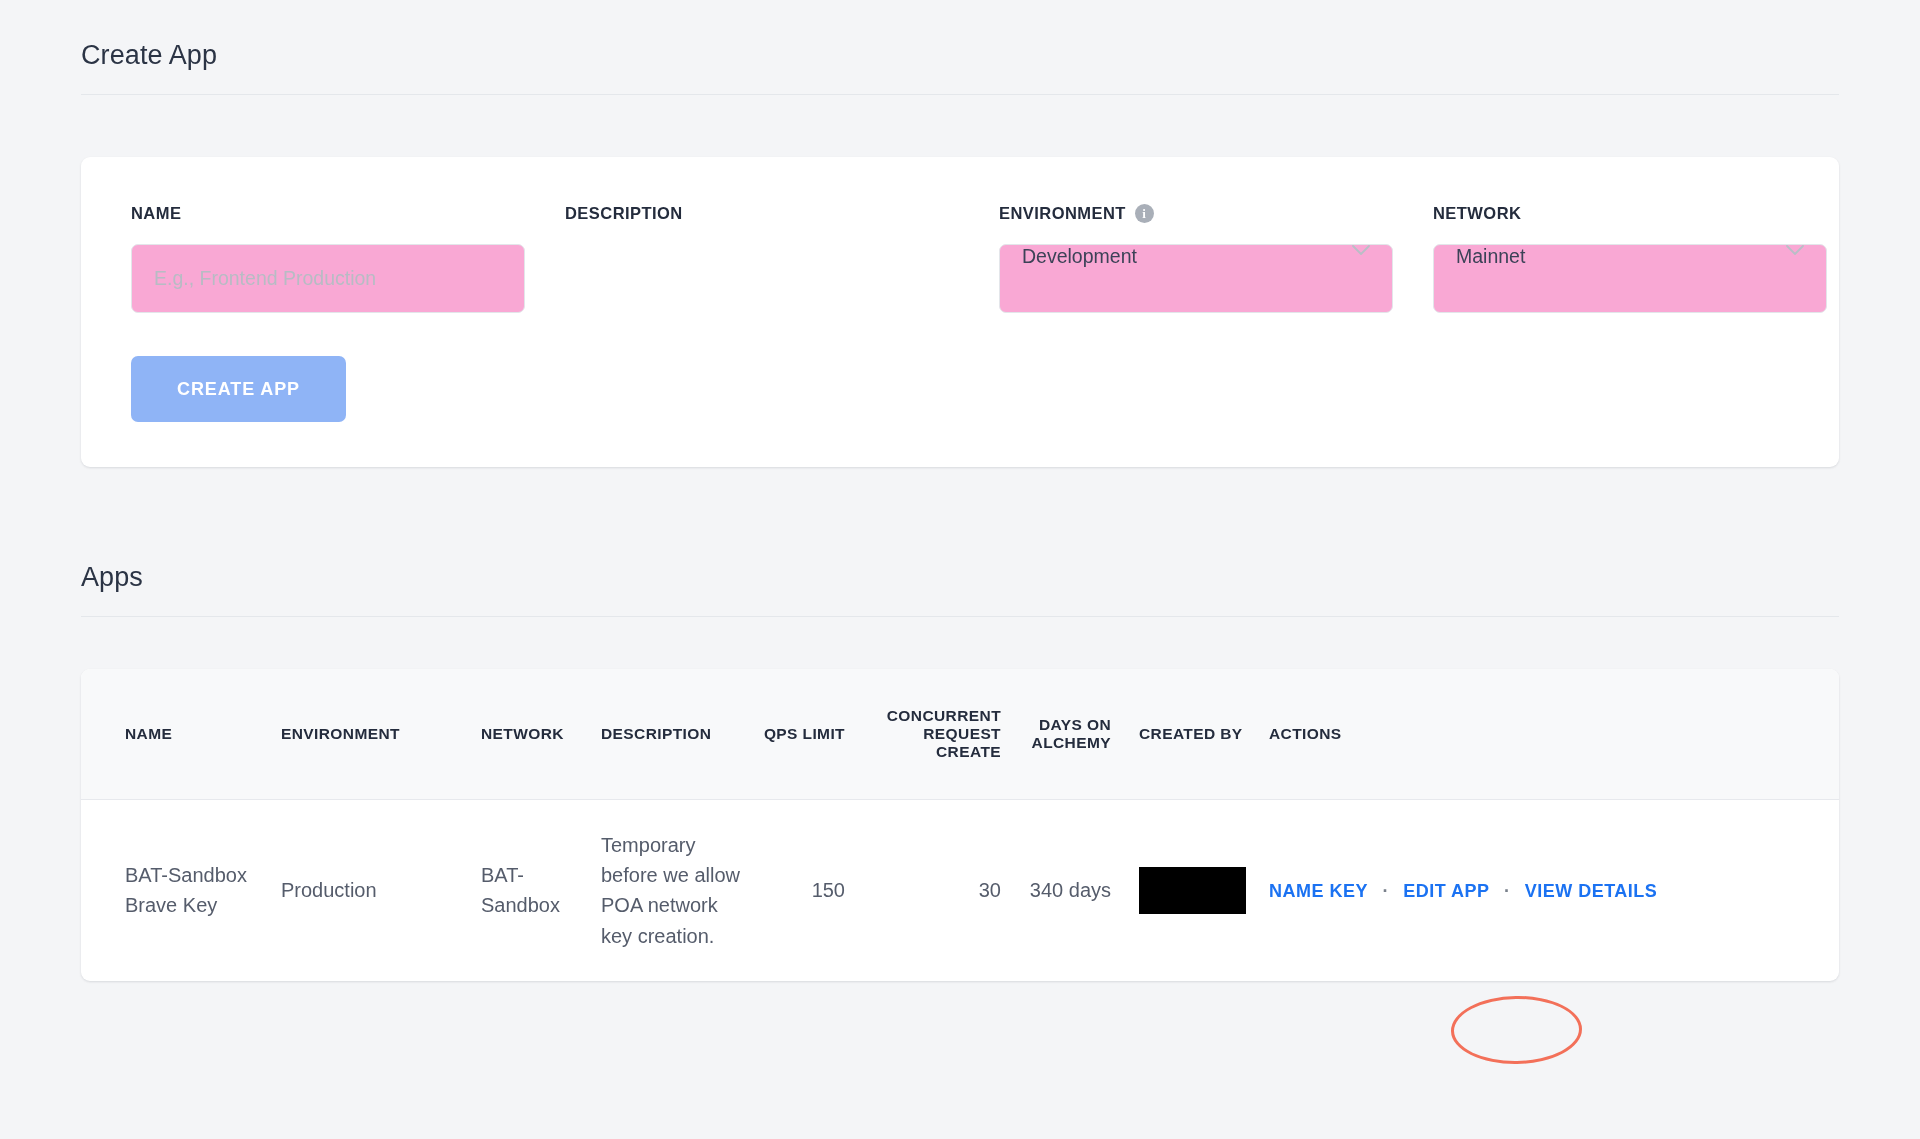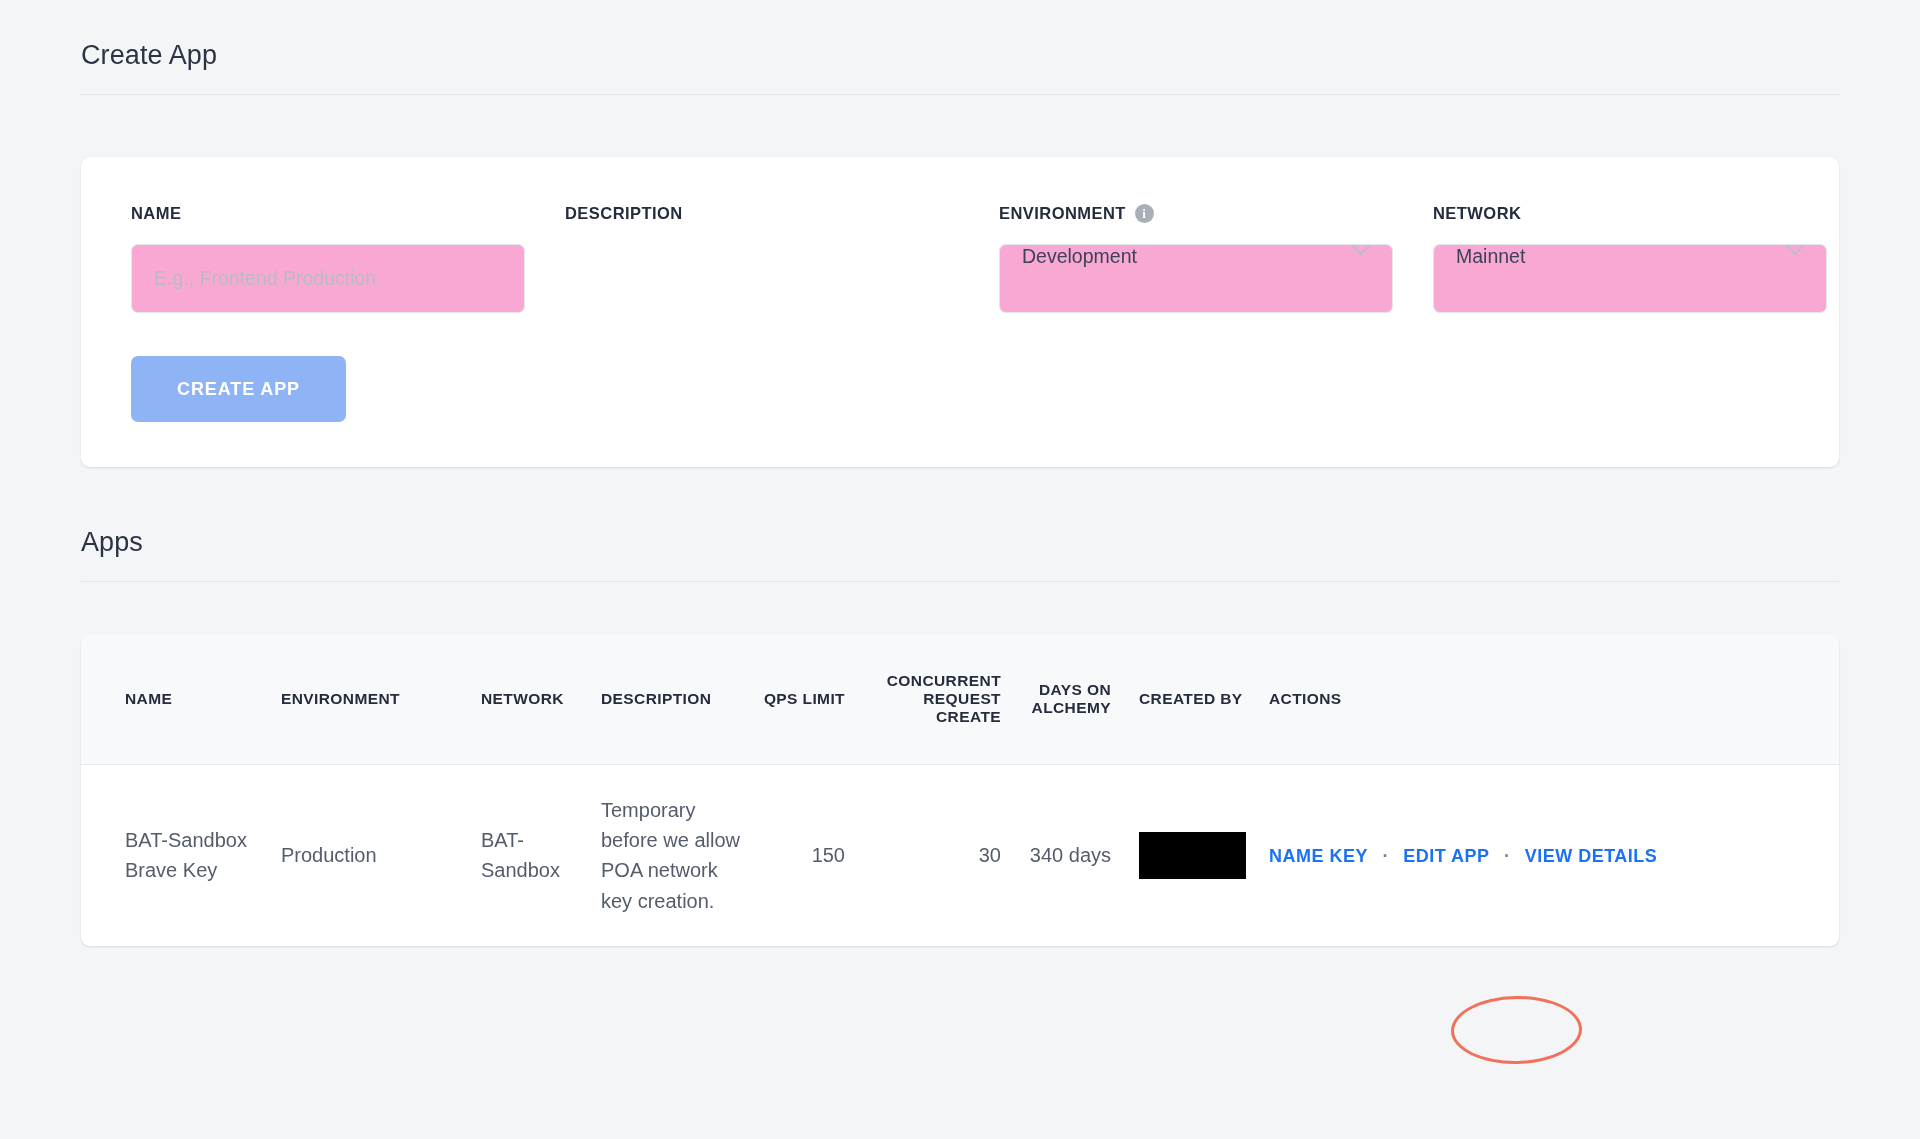--- a/index.html
+++ b/index.html
@@ -115,21 +115,21 @@
     font-size: 18px;
     font-weight: 700;
     letter-spacing: 0.9px;
     cursor: pointer;
     display: inline-flex;
     align-items: center;
     justify-content: center;
   }
 
   
-  #apps-heading { margin-top: 60px; }
+  #apps-heading { margin-top: 95px; }
 
   .table-card {
     margin-top: 52px;
     background: #FFFFFF;
     border-radius: 9px;
     box-shadow: 0 1px 3px rgba(16,24,40,0.07), 0 1px 2px rgba(16,24,40,0.05);
     overflow: hidden;
     position: relative;
   }
   table.apps-table {

